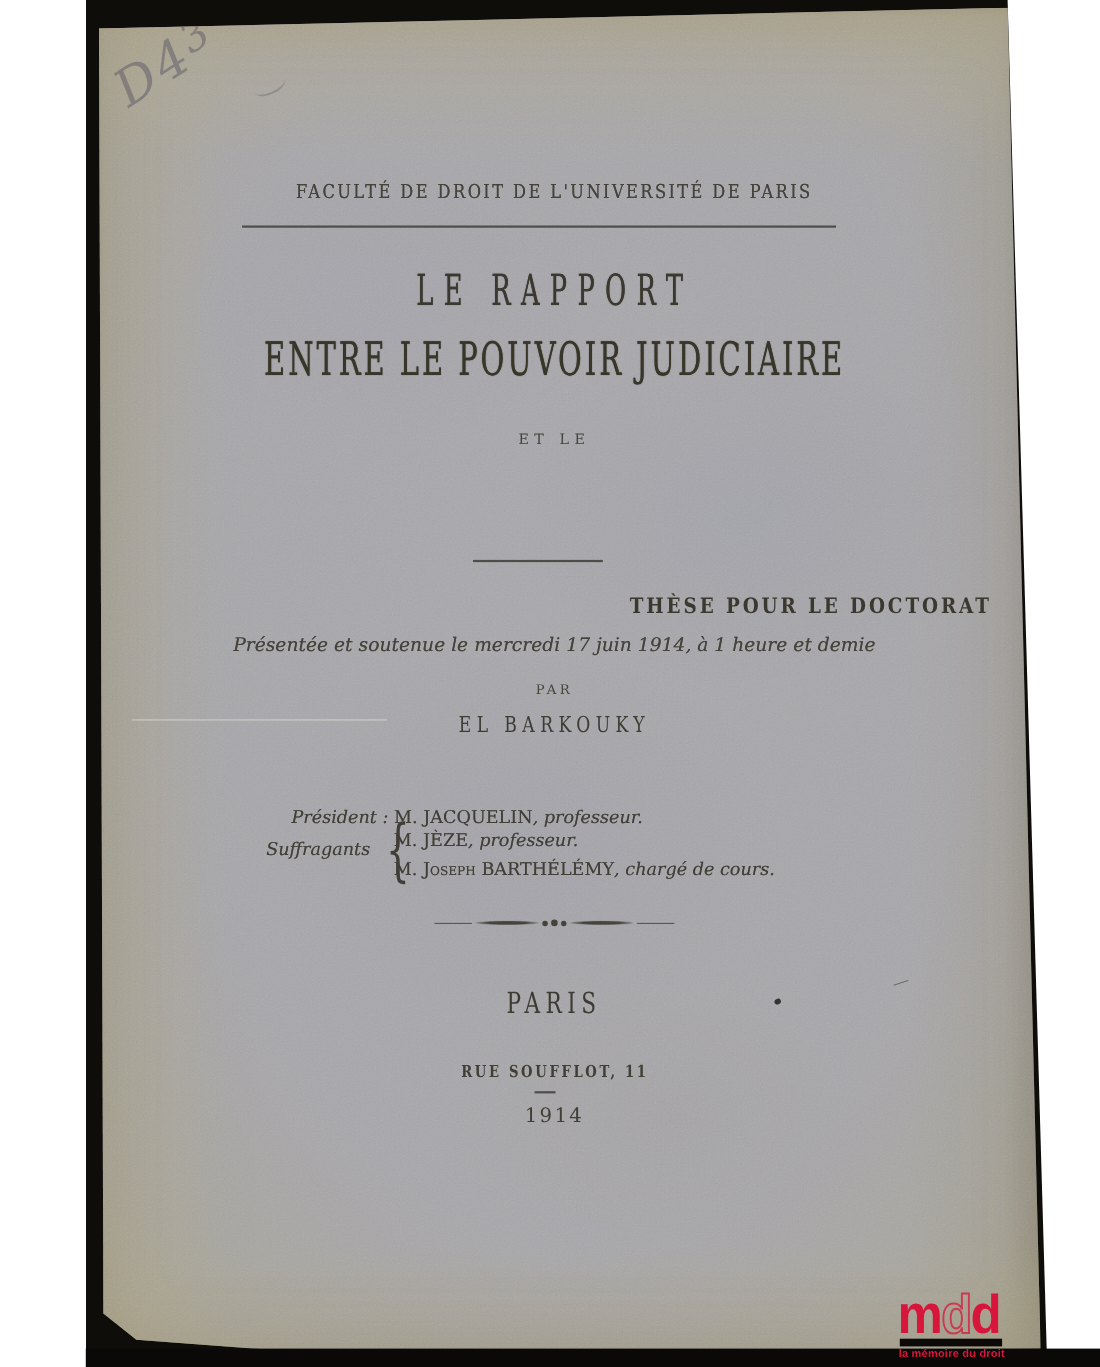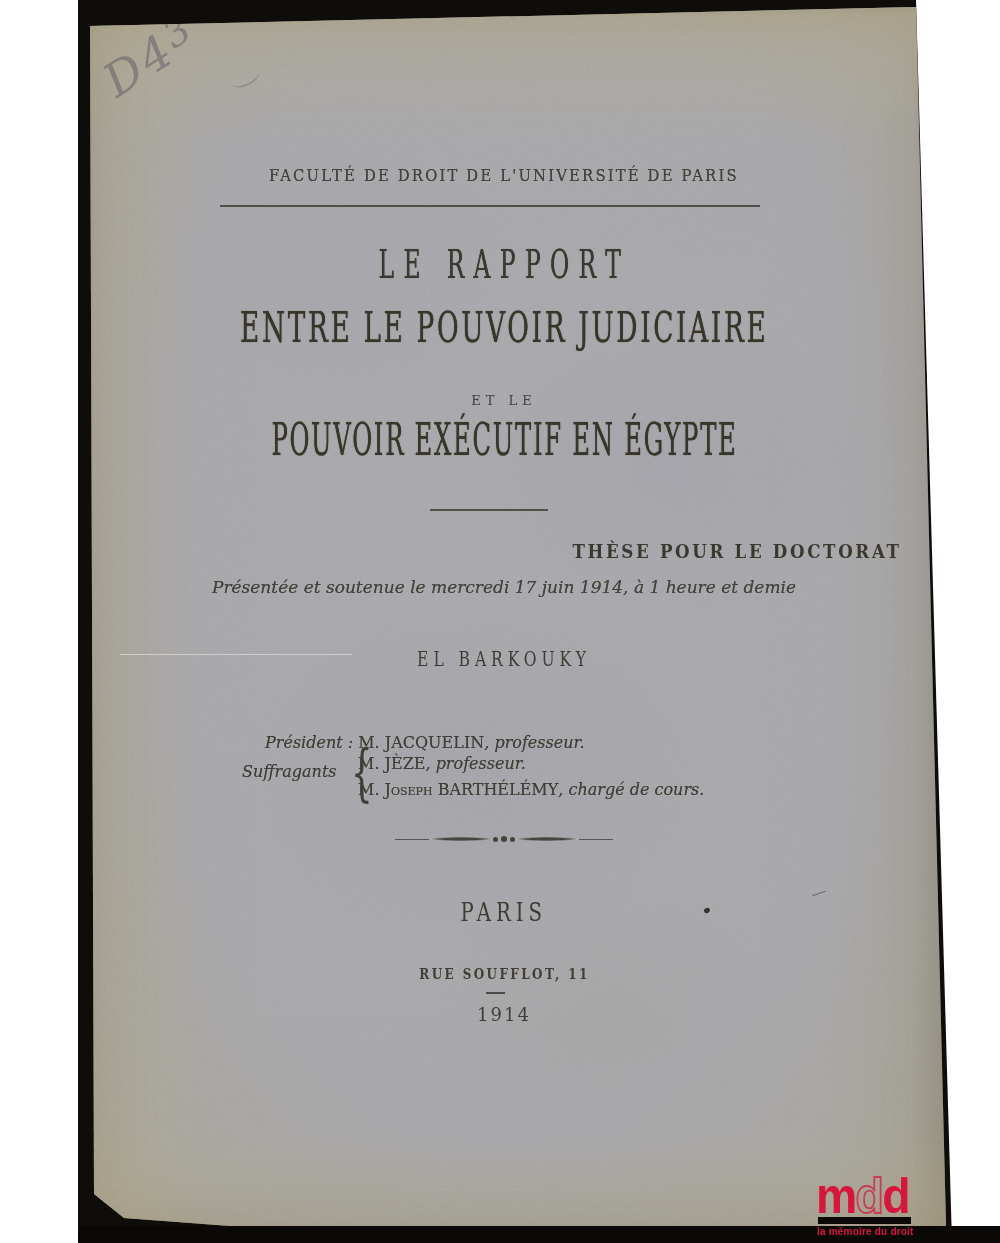--- a/index.html
+++ b/index.html
@@ -147,29 +147,27 @@
       </div>
       <div class="rule rule-1"></div>
 
       <div class="line title-1">
         <span class="cond">LE RAPPORT</span>
       </div>
       <div class="line title-2">
         <span class="cond">ENTRE LE POUVOIR JUDICIAIRE</span>
       </div>
       <div class="line title-et">ET LE</div>
-      <div class="line title-3">
-        <span class="cond">POUVOIR EXÉCUTIF EN ÉGYPTE</span>
-      </div>
       <div class="rule rule-2"></div>
 
       <div class="line thesis">
         <span class="cond">THÈSE POUR LE DOCTORAT</span>
       </div>
       <div class="line note">Présentée et soutenue le mercredi 17 juin 1914, à 1 heure et demie</div>
+      <div class="line par">PAR</div>
       <div class="line author">
         <span class="cond">EL BARKOUKY</span>
       </div>
       <div class="crease"></div>
 
       <div class="jury-line" style="left:181px;top:729px;">
         <span class="ital">Président : </span><span>M. JACQUELIN</span><span class="ital">, professeur.</span>
       </div>
       <div class="jury-line ital" style="left:158px;top:758px;">Suffragants</div>
       <div class="brace">{</div>

